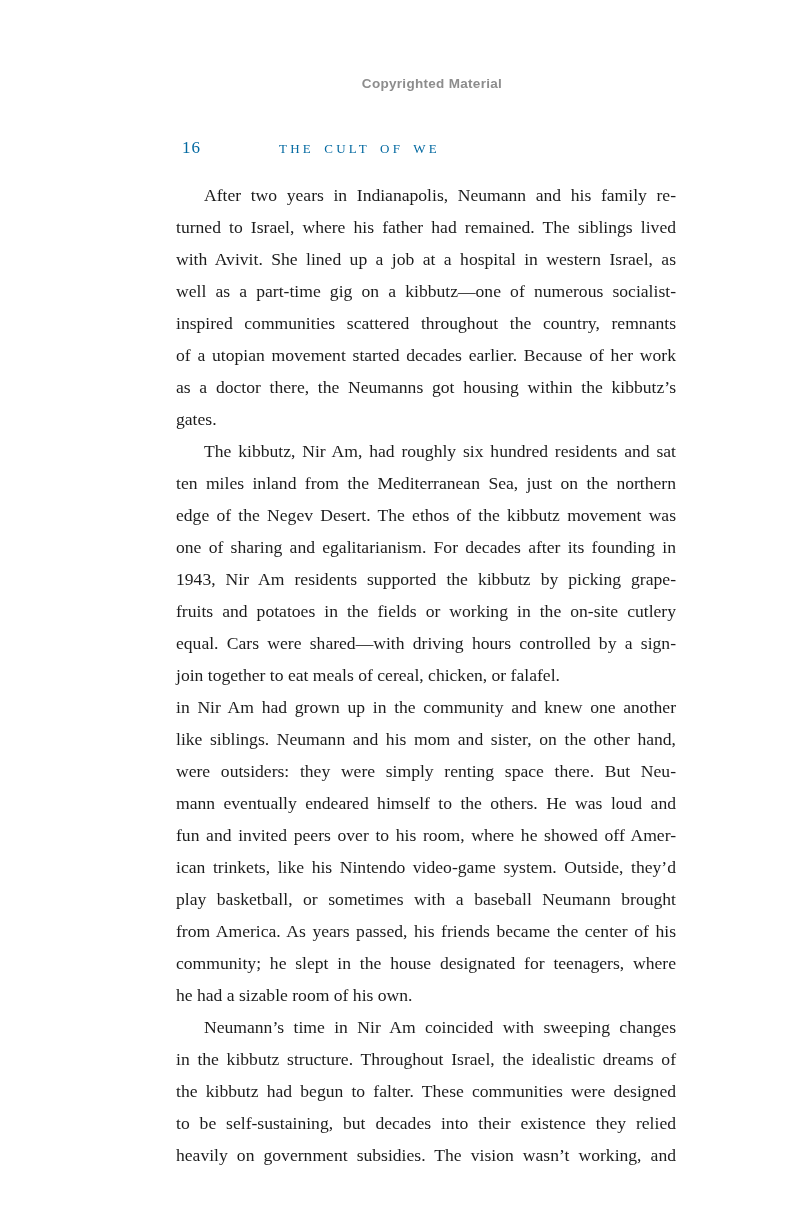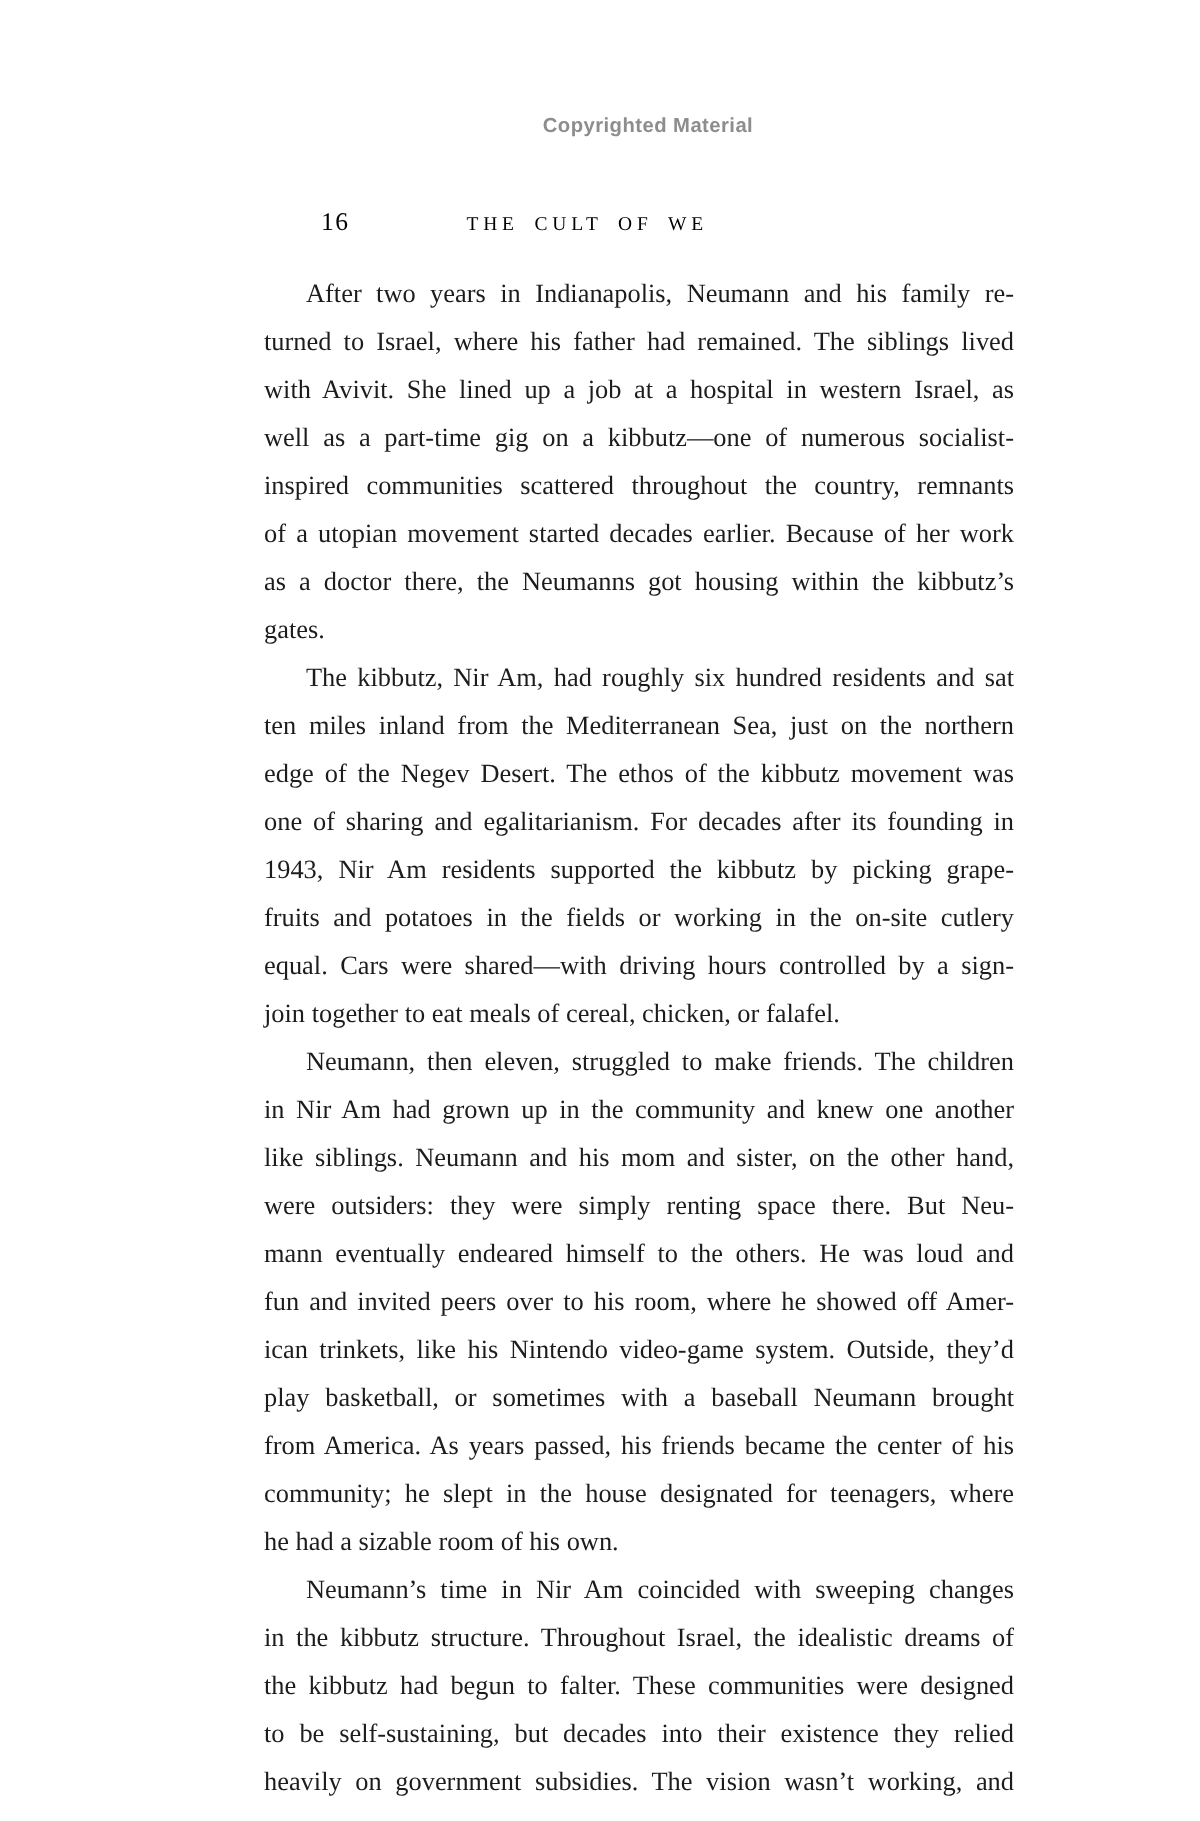--- a/index.html
+++ b/index.html
@@ -26,22 +26,21 @@
     color: #8d8d8d;
   }
   .copyright-top { top: 28px; }
   .copyright-bottom { top: 1166px; }
   .running-header {
     position: absolute;
     left: 118px; top: 74px;
     width: 564px;
     display: flex;
     align-items: baseline;
-    color: #000000;
-    margin-left: 32px;
+    color: #0369a1;
   }
   .page-number {
     font-size: 17px;
     letter-spacing: 1px;
   }
   .running-title {
     margin-left: 46px;
     font-size: 13px;
     letter-spacing: 3.2px;
     word-spacing: 4px;
@@ -86,21 +85,20 @@
       <div class="line">as a doctor there, the Neumanns got housing within the kibbutz’s</div>
       <div class="line endpara">gates.</div>
       <div class="line indent">The kibbutz, Nir Am, had roughly six hundred residents and sat</div>
       <div class="line">ten miles inland from the Mediterranean Sea, just on the northern</div>
       <div class="line">edge of the Negev Desert. The ethos of the kibbutz movement was</div>
       <div class="line">one of sharing and egalitarianism. For decades after its founding in</div>
       <div class="line">1943, Nir Am residents supported the kibbutz by picking grape-</div>
       <div class="line">fruits and potatoes in the fields or working in the on-site cutlery</div>
       <div class="line">equal. Cars were shared—with driving hours controlled by a sign-</div>
       <div class="line endpara">join together to eat meals of cereal, chicken, or falafel.</div>
-      <div class="line indent">Neumann, then eleven, struggled to make friends. The children</div>
       <div class="line">in Nir Am had grown up in the community and knew one another</div>
       <div class="line">like siblings. Neumann and his mom and sister, on the other hand,</div>
       <div class="line">were outsiders: they were simply renting space there. But Neu-</div>
       <div class="line">mann eventually endeared himself to the others. He was loud and</div>
       <div class="line">fun and invited peers over to his room, where he showed off Amer-</div>
       <div class="line">ican trinkets, like his Nintendo video-game system. Outside, they’d</div>
       <div class="line">play basketball, or sometimes with a baseball Neumann brought</div>
       <div class="line">from America. As years passed, his friends became the center of his</div>
       <div class="line">community; he slept in the house designated for teenagers, where</div>
       <div class="line endpara">he had a sizable room of his own.</div>

